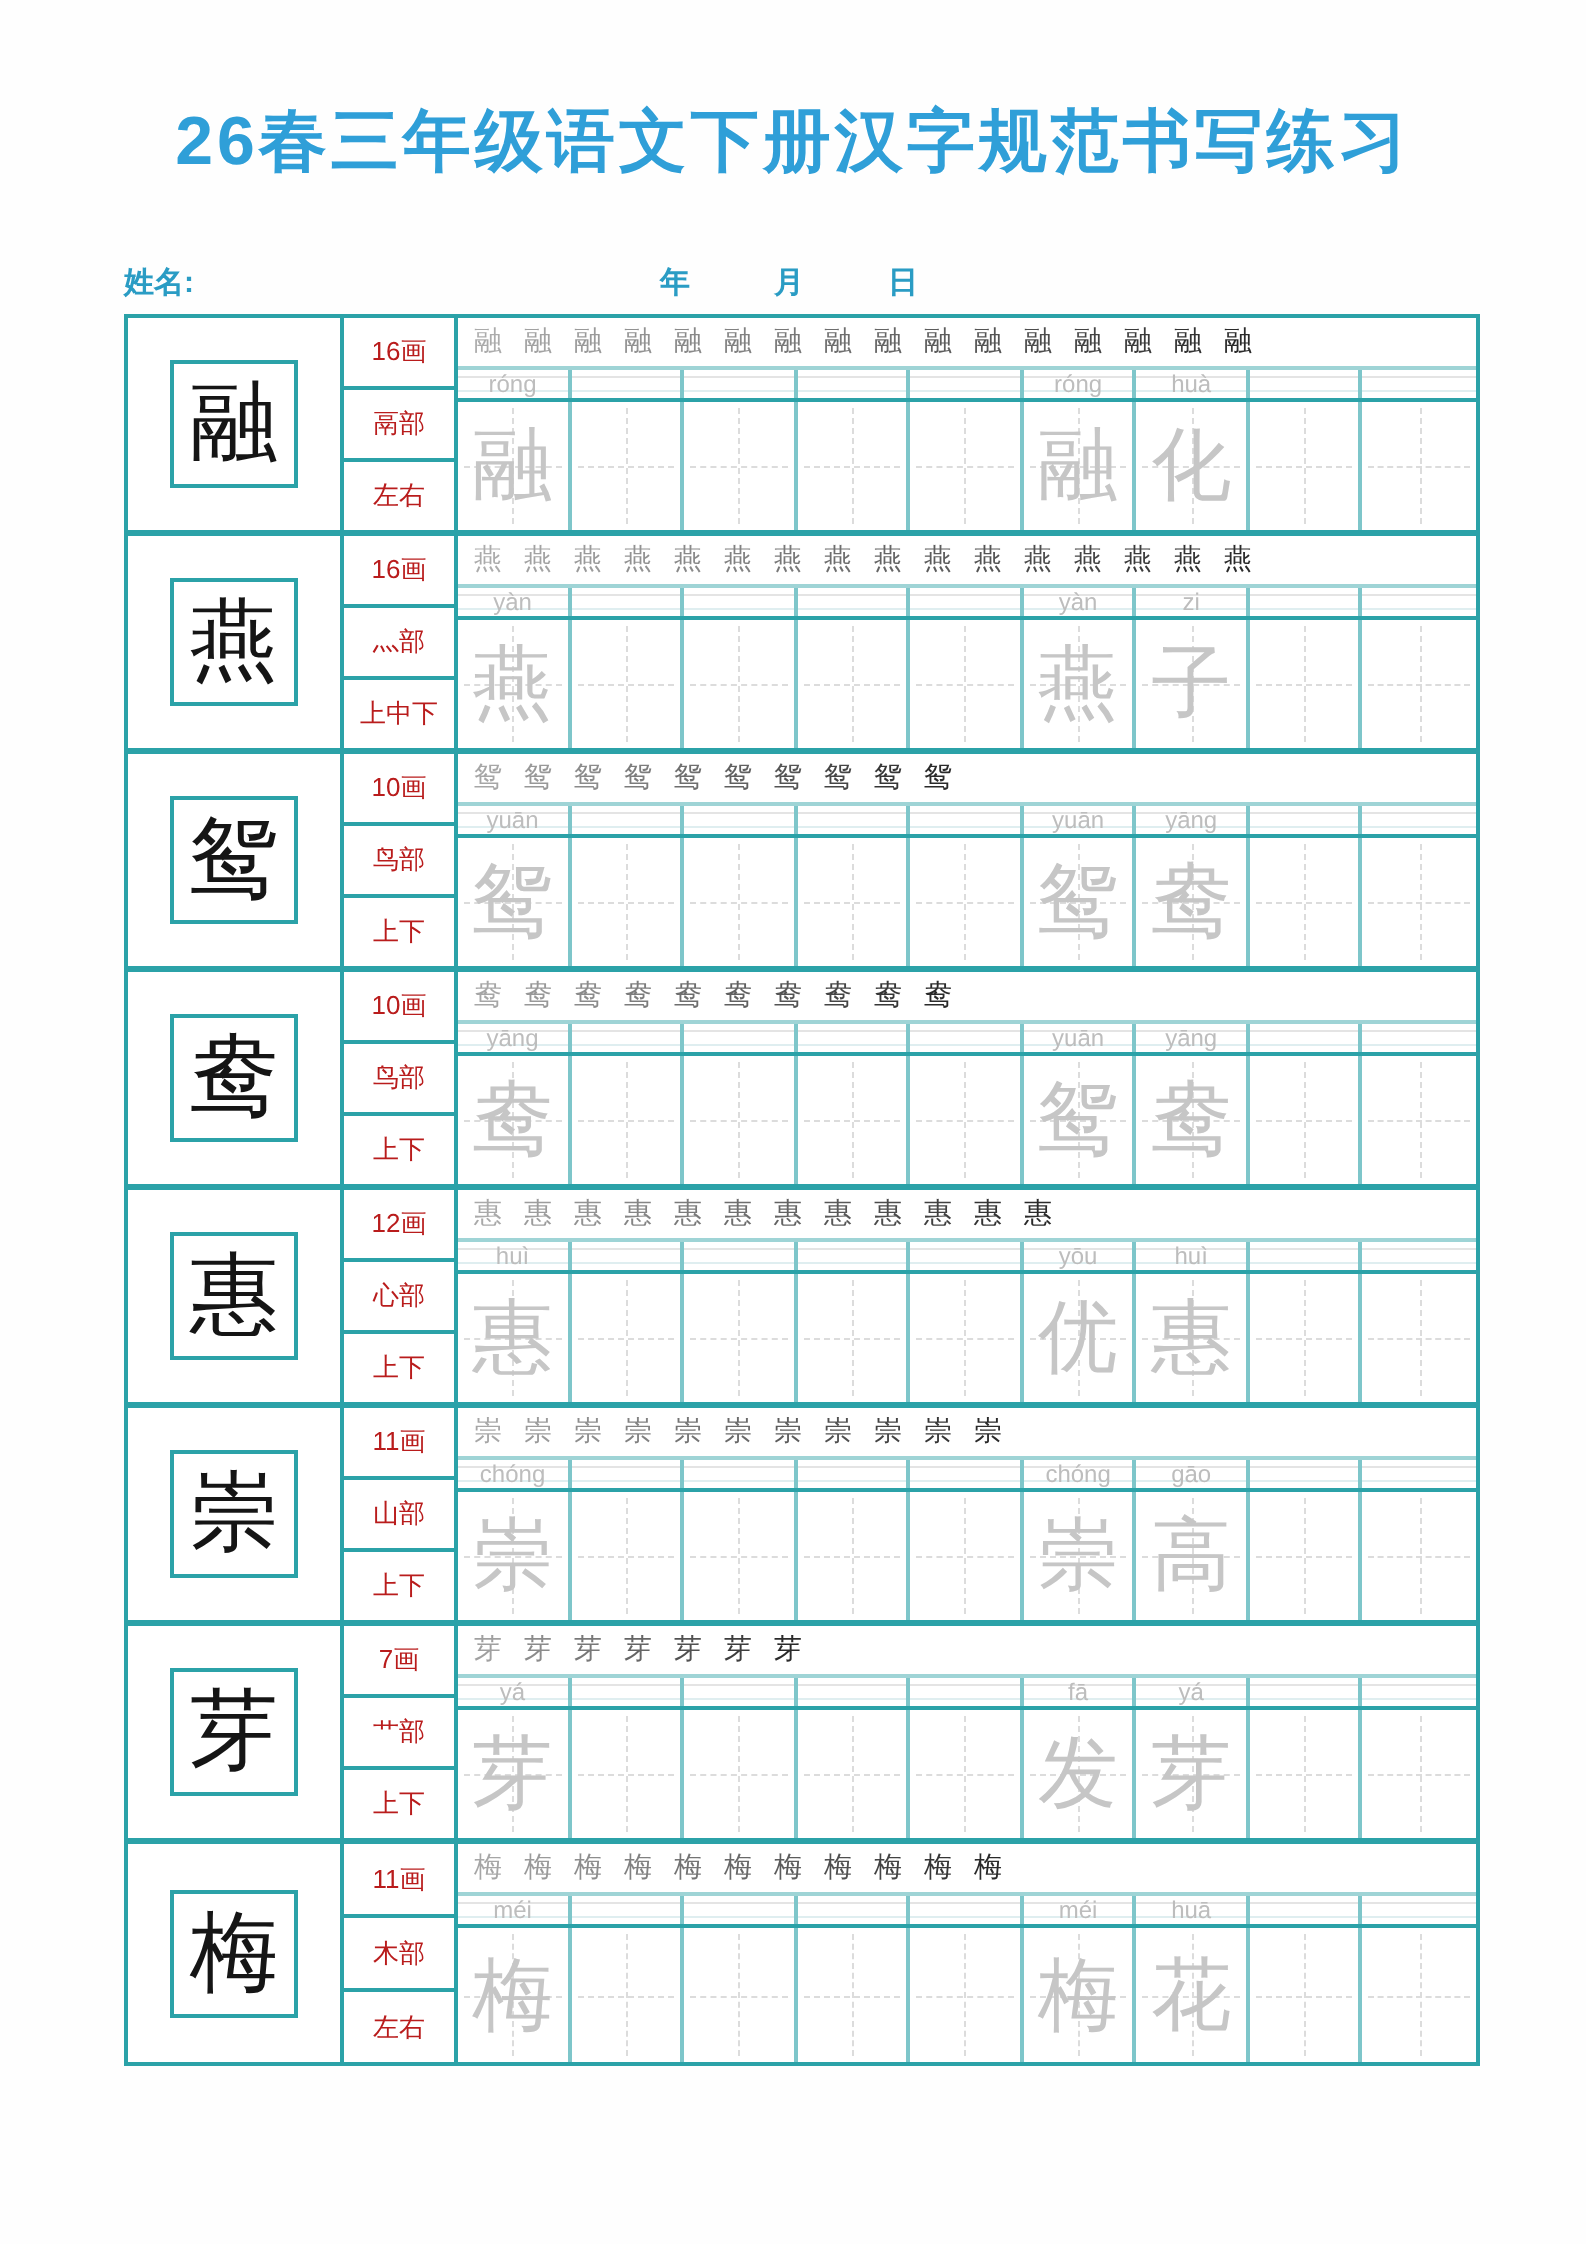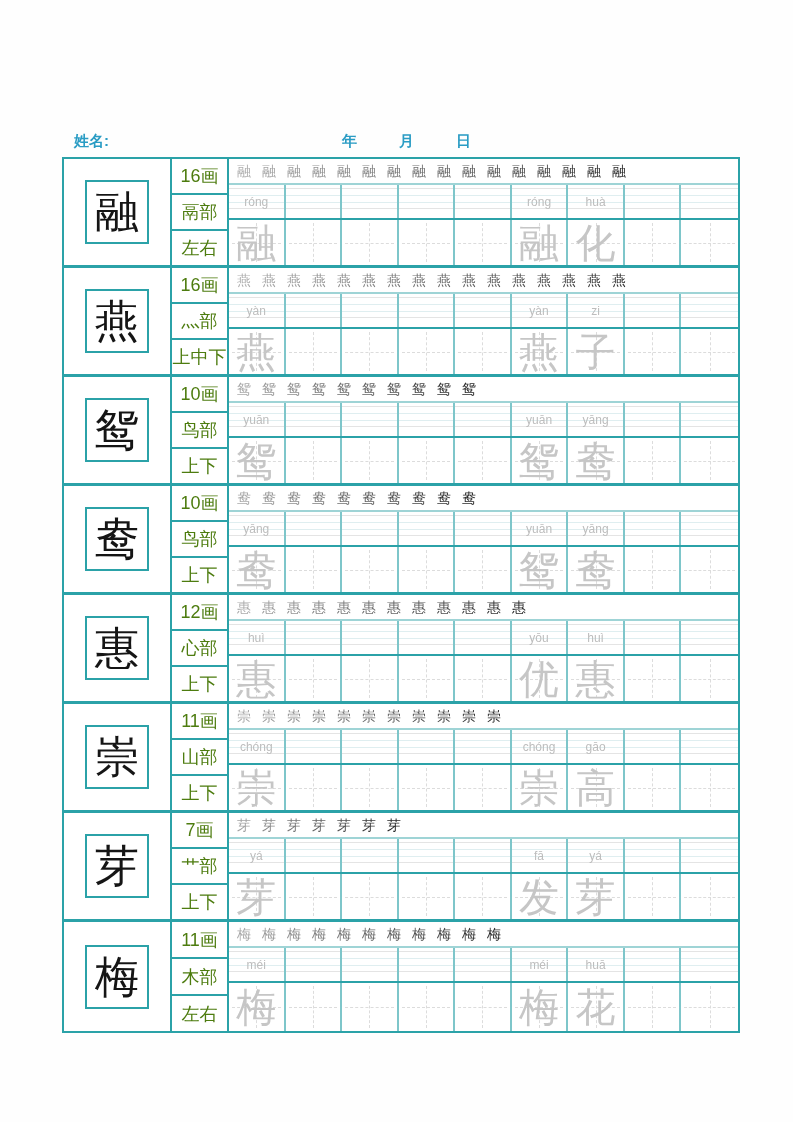--- a/index.html
+++ b/index.html
@@ -11,21 +11,21 @@
   .title {
     padding-top: 48px; text-align: center;
     font-size: 34px; font-weight: bold; letter-spacing: 2px;
     color: #2f9fd8;
   }
   .header-row {
     position: absolute; left: 62px; top: 132px; width: 678px;
     display: flex; align-items: center;
     color: #2a9cc4; font-size: 15px; font-weight: bold;
   }
-  .header-name { width: 268px; margin-left: 12px; }
+  .header-name { width: 268px; }
   .header-class { flex: 1; }
   .header-date { display: flex; gap: 42px; }
   .sheet-table {
     position: absolute; left: 62px; top: 157px; width: 678px;
     border: 2px solid #2ba2a8; background: #fff;
   }
   .row-block { display: flex; height: 109px; border-bottom: 3px solid #2ba2a8; background: #fff; }
   .row-block:last-child { border-bottom: none; }
 
   .big-char-cell {
@@ -34,33 +34,33 @@
   }
   .big-char-box {
     width: 64px; height: 64px; border: 2px solid #2ba2a8;
     display: flex; align-items: center; justify-content: center; background: #fff;
   }
   .big-char { font-size: 44px; line-height: 1; color: #151515; font-family: "DejaVu Serif", serif; }
 
   .info-col { width: 57px; border-right: 2px solid #2ba2a8; display: flex; flex-direction: column; }
   .info-cell {
     flex: 1; display: flex; align-items: center; justify-content: center;
-    font-size: 18px; color: #4d7c0f; border-bottom: 2px solid #2ba2a8; white-space: nowrap;
+    font-size: 13px; color: #b91c1c; border-bottom: 2px solid #2ba2a8; white-space: nowrap;
   }
   .info-cell:last-child { border-bottom: none; }
 
   .practice-col { flex: 1; min-width: 0; display: flex; flex-direction: column; }
   .stroke-strip {
     height: 26px; border-bottom: 2px solid #9fd4d6;
     display: flex; align-items: center; padding-left: 8px; gap: 11px; overflow: hidden;
   }
   .stroke-glyph { font-size: 14px; line-height: 1; color: #2a2a2a; font-family: "DejaVu Serif", serif; flex: none; }
 
   .pinyin-row {
-    height: 35px; border-bottom: 2px solid #2ba2a8;
+    height: 16px; border-bottom: 2px solid #2ba2a8;
     display: grid; grid-template-columns: repeat(9, 1fr);
     background-image:
       linear-gradient(#e4e4e4, #e4e4e4), linear-gradient(#dfeef0, #dfeef0),
       linear-gradient(#dfeef0, #dfeef0), linear-gradient(#e4e4e4, #e4e4e4);
     background-repeat: no-repeat;
     background-size: 100% 1px, 100% 1px, 100% 1px, 100% 1px;
     background-position: 0 3px, 0 10px, 0 17px, 0 23px;
   }
   .pinyin-cell {
     border-right: 2px solid #7ec6ca;
@@ -90,20 +90,21 @@
   .footer {
     position: absolute; bottom: 26px; left: 0; width: 100%;
     text-align: center; font-size: 13px; color: #4a4a4a; letter-spacing: 8px;
   }
 </style>
 </head>
 <body>
 
 <div class="page">
 
+  <div class="title">26春三年级语文下册汉字规范书写练习</div>
 
   <div class="header-row">
     <span class="header-name">姓名:</span>
     <span class="header-date">
       <span>年</span>
       <span>月</span>
       <span>日</span>
     </span>
   </div>
 

